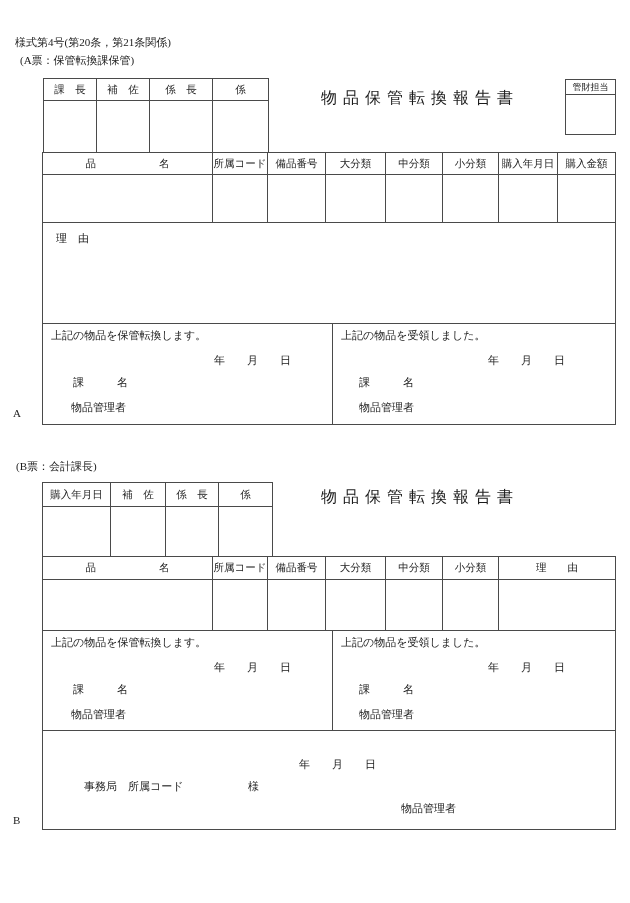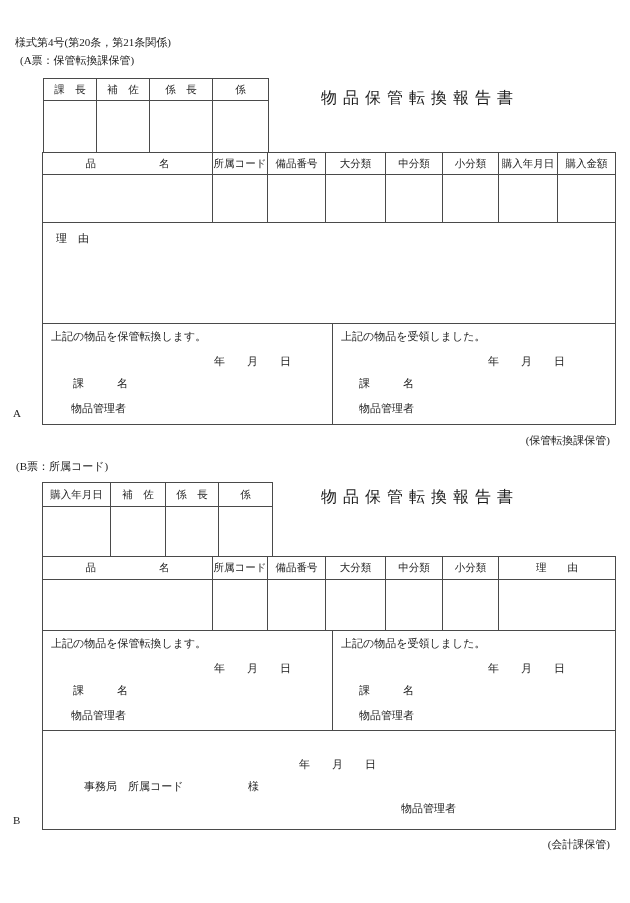--- a/index.html
+++ b/index.html
@@ -15,21 +15,21 @@
     text-align:center;width:280px;
   }
   .tbl{position:absolute;border:1px solid #4a4a4a;box-sizing:border-box;background:#fff;}
   .row{display:flex;box-sizing:border-box;}
   .bb{border-bottom:1px solid #4a4a4a;}
   .cell{box-sizing:border-box;border-right:1px solid #4a4a4a;display:flex;align-items:center;justify-content:center;overflow:hidden;}
   .cell.last{border-right:none;flex:1;}
   .hcell{font-size:10.5px;white-space:pre;}
   .reason-row{position:relative;box-sizing:border-box;}
   .reason-label{position:absolute;left:13px;top:8px;font-size:11px;white-space:pre;}
-  .halfcell{position:relative;box-sizing:border-box;}
+  .halfcell{position:relative;box-sizing:border-box;font-family:Liberation Mono, monospace;}
   .halfcell.left{width:290px;border-right:1px solid #4a4a4a;}
   .halfcell.right{flex:1;}
   .kanzai{position:absolute;border:1px solid #4a4a4a;box-sizing:border-box;background:#fff;}
   .kanzai .khead{border-bottom:1px solid #4a4a4a;height:14px;display:flex;align-items:center;justify-content:center;font-size:9px;white-space:pre;}
   .footnote{font-size:11px;white-space:pre;text-align:right;width:230px;}
   .marker{font-size:11px;}
 </style>
 </head>
 <body>
 
@@ -48,20 +48,23 @@
     <div class="row" style="height:51px">
       <div class="cell" style="width:53px"></div>
       <div class="cell" style="width:53px"></div>
       <div class="cell" style="width:63px"></div>
       <div class="cell last"></div>
     </div>
   </div>
 
   <div class="abs title" style="left:280px;top:88px">物品保管転換報告書</div>
 
+  <div class="kanzai" style="left:565px;top:79px;width:51px;height:56px">
+    <div class="khead">管財担当</div>
+  </div>
 
   <div class="tbl" style="left:42px;top:152px;width:574px;height:273px">
     <div class="row bb" style="height:22px">
       <div class="cell hcell" style="width:170px">品　　　　　　名</div>
       <div class="cell hcell" style="width:55px">所属コード</div>
       <div class="cell hcell" style="width:58px">備品番号</div>
       <div class="cell hcell" style="width:60px">大分類</div>
       <div class="cell hcell" style="width:57px">中分類</div>
       <div class="cell hcell" style="width:56px">小分類</div>
       <div class="cell hcell" style="width:59px">購入年月日</div>
@@ -90,23 +93,22 @@
       <div class="halfcell right">
         <span class="abs t11" style="left:8px;top:6px">上記の物品を受領しました。</span>
         <span class="abs t11" style="left:155px;top:31px">年　　月　　日</span>
         <span class="abs t11" style="left:26px;top:53px">課　　　名</span>
         <span class="abs t11" style="left:26px;top:78px">物品管理者</span>
       </div>
     </div>
   </div>
 
   <div class="abs marker" style="left:13px;top:407px">A</div>
-  <div class="abs footnote" style="left:380px;top:433px">(保管転換課保管)</div>
 
-  <div class="abs t11" style="left:16px;top:460px">(B票：所属コード)</div>
+  <div class="abs t11" style="left:16px;top:460px">(B票：会計課長)</div>
 
   <div class="tbl" style="left:42px;top:482px;width:231px;height:75px">
     <div class="row bb" style="height:24px">
       <div class="cell hcell" style="width:68px">購入年月日</div>
       <div class="cell hcell" style="width:55px">補　佐</div>
       <div class="cell hcell" style="width:53px">係　長</div>
       <div class="cell hcell last">係</div>
     </div>
     <div class="row" style="height:49px">
       <div class="cell" style="width:68px"></div>
@@ -153,15 +155,14 @@
     </div>
     <div class="reason-row" style="height:98px;position:relative">
       <span class="abs t11" style="left:256px;top:27px">年　　月　　日</span>
       <span class="abs t11" style="left:41px;top:49px">事務局　所属コード</span>
       <span class="abs t11" style="left:205px;top:49px">様</span>
       <span class="abs t11" style="left:358px;top:71px">物品管理者</span>
     </div>
   </div>
 
   <div class="abs marker" style="left:13px;top:814px">B</div>
-  <div class="abs footnote" style="left:380px;top:837px">(会計課保管)</div>
 
 </div>
 
 </body></html>

